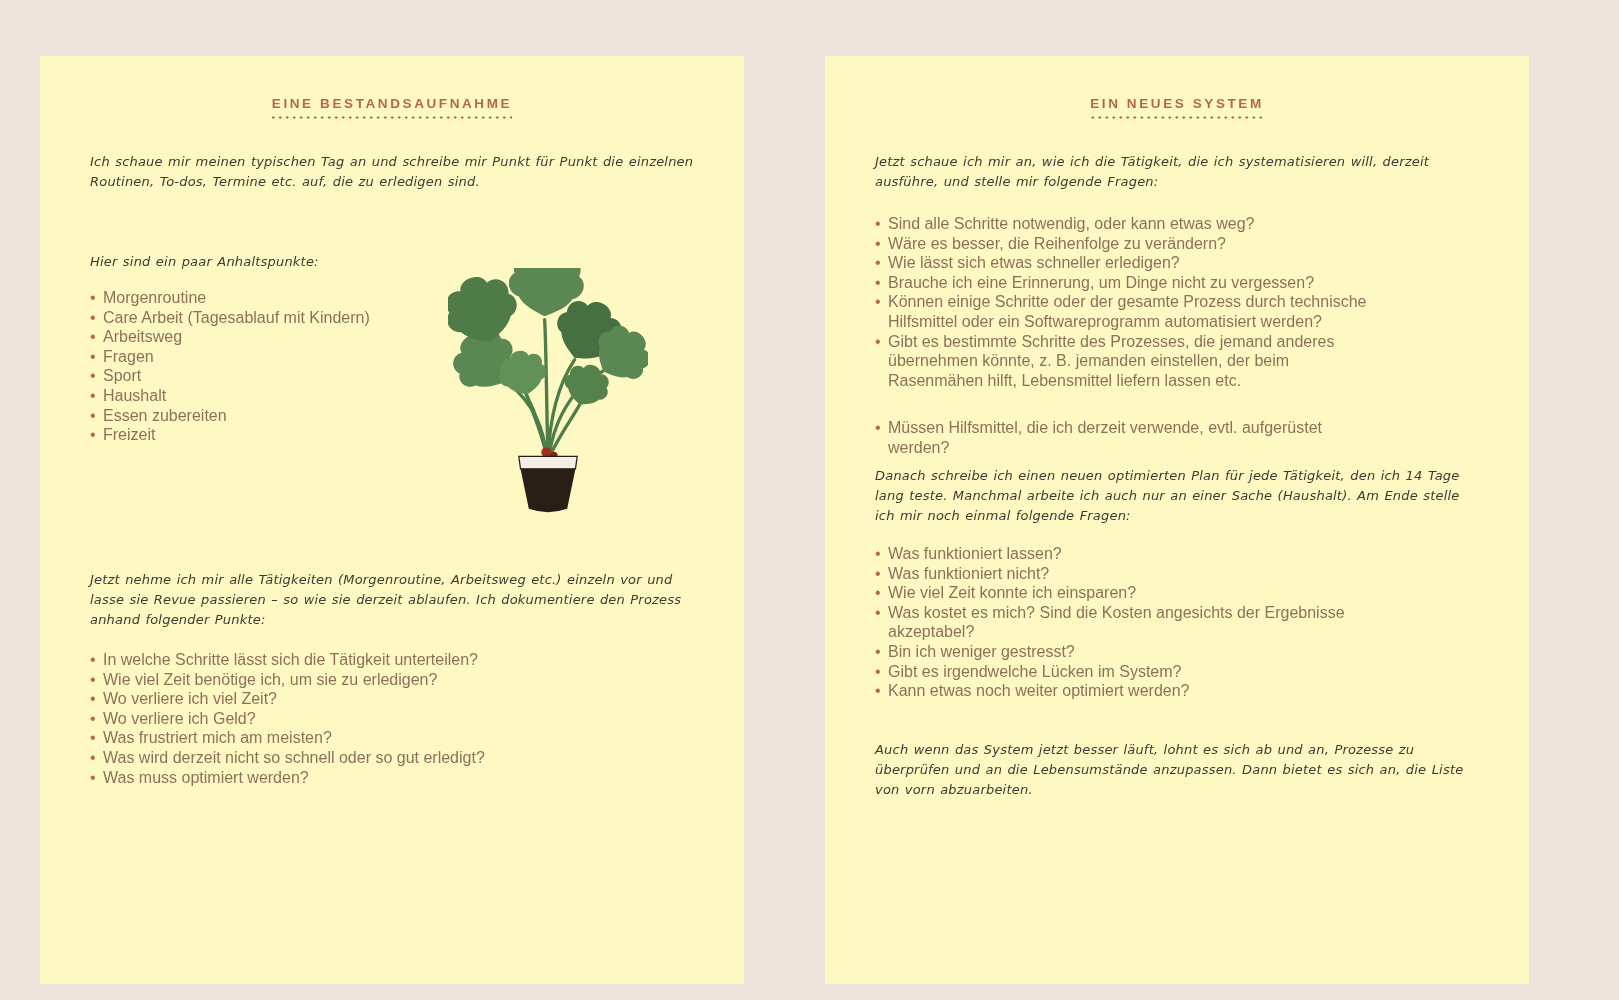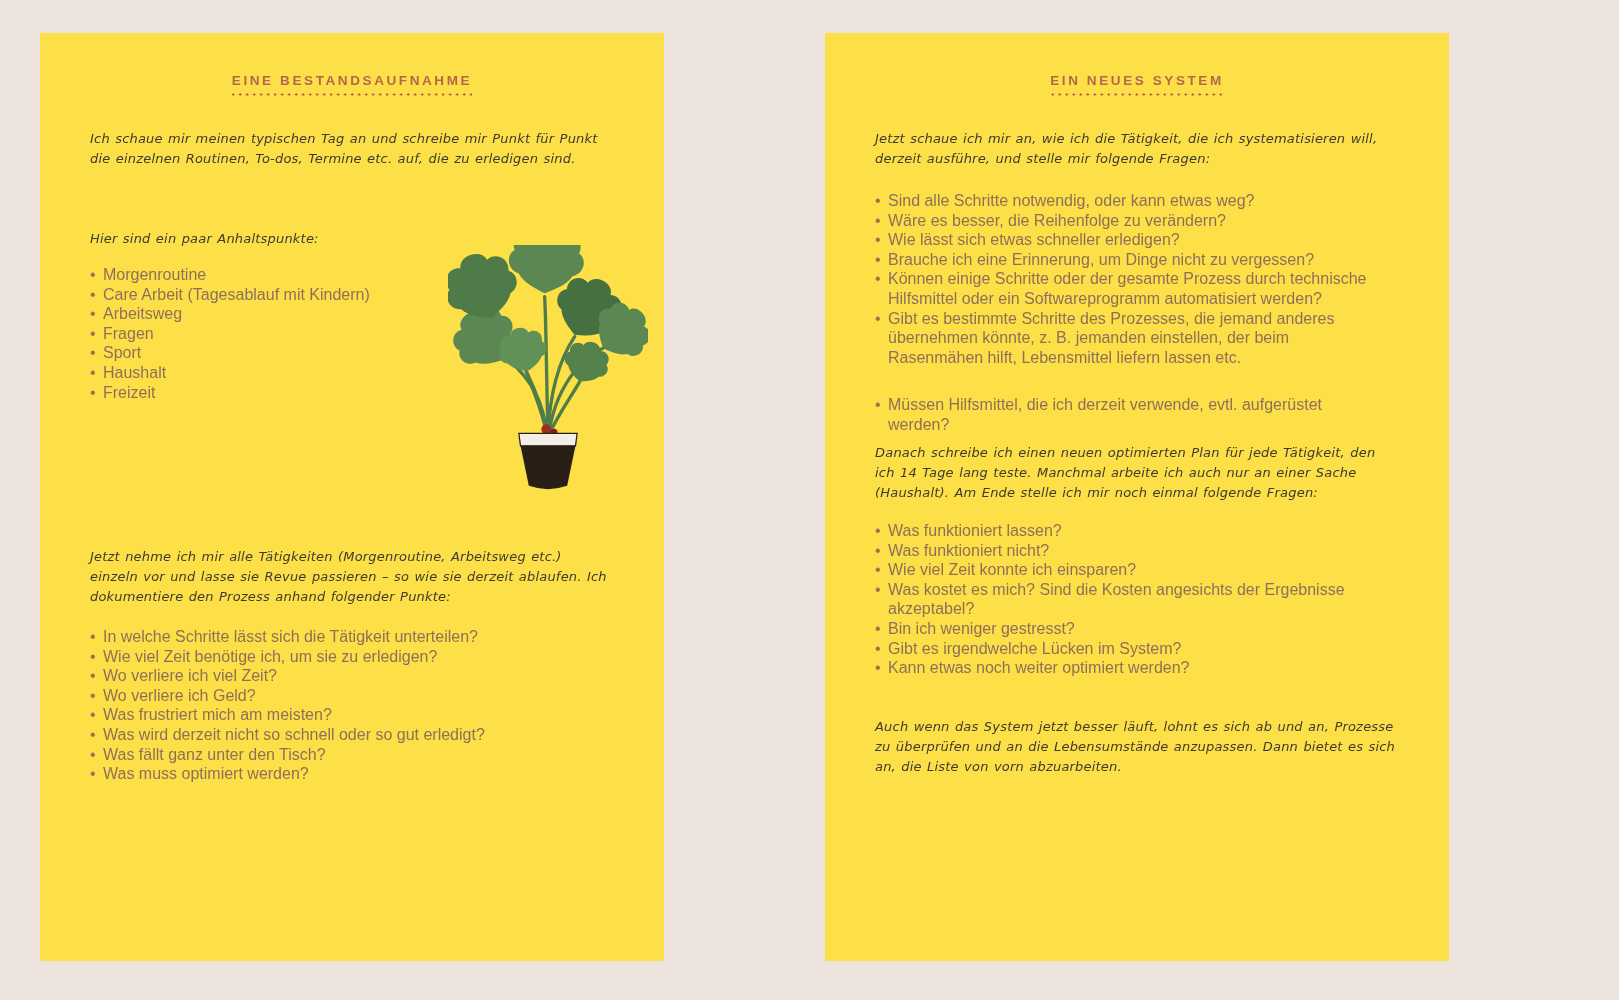--- a/index.html
+++ b/index.html
@@ -5,24 +5,24 @@
   * { margin:0; padding:0; box-sizing:border-box; }
   html, body { width:1619px; height:1000px; }
   body {
     background:#ece4dd;
     font-family:"Liberation Sans", sans-serif;
     overflow:hidden;
   }
   .spread { position:relative; width:1619px; height:1000px; }
   .page {
     position:absolute;
-    top:33px;
-    width:624px;
+    top:56px;
+    width:704px;
     height:928px;
-    background:#fde047;
+    background:#fef9c3;
   }
   .page-left  { left:40px; }
   .page-right { left:825px; }
 
   .block { position:absolute; left:50px; right:50px; }
 
   .title-block { text-align:center; }
   .title-wrap { display:inline-block; }
   .page-title {
     font-size:13.5px;
@@ -101,20 +101,21 @@
     <p class="block hand lp-hint">Hier sind ein paar Anhaltspunkte:</p>
 
     <ul class="block list lp-list1">
 
     <li class="list-item">Morgenroutine</li>
         <li class="list-item">Care Arbeit (Tagesablauf mit Kindern)</li>
         <li class="list-item">Arbeitsweg</li>
         <li class="list-item">Fragen</li>
         <li class="list-item">Sport</li>
         <li class="list-item">Haushalt</li>
+        <li class="list-item">Essen zubereiten</li>
         <li class="list-item">Freizeit</li>
       </ul>
 
     <div class="lp-plant">
       <svg width="200" height="250" viewBox="0 0 240 300" aria-hidden="true">
         <defs>
           <path id="leaf" d="M0,0 C-8,-4 -20,-8 -26,-18 C-36,-20 -40,-34 -31,-40 C-36,-52 -24,-62 -14,-57 C-12,-70 12,-70 14,-57 C24,-62 36,-52 31,-40 C40,-34 36,-20 26,-18 C20,-8 8,-4 0,0 Z"></path>
         </defs>
 
         <g fill="none" stroke="#4e7d49" stroke-width="4" stroke-linecap="round">
@@ -148,21 +149,20 @@
     <p class="block hand lp-mid">Jetzt nehme ich mir alle Tätigkeiten (Morgenroutine, Arbeitsweg etc.) einzeln vor und lasse sie Revue passieren – so wie sie derzeit ablaufen. Ich dokumentiere den Prozess anhand folgender Punkte:</p>
 
     <ul class="block list lp-list2">
 
     <li class="list-item">In welche Schritte lässt sich die Tätigkeit unterteilen?</li>
         <li class="list-item">Wie viel Zeit benötige ich, um sie zu erledigen?</li>
         <li class="list-item">Wo verliere ich viel Zeit?</li>
         <li class="list-item">Wo verliere ich Geld?</li>
         <li class="list-item">Was frustriert mich am meisten?</li>
         <li class="list-item">Was wird derzeit nicht so schnell oder so gut erledigt?</li>
-        <li class="list-item">Was fällt ganz unter den Tisch?</li>
         <li class="list-item">Was muss optimiert werden?</li>
       </ul>
 
   </div>
 
   <div class="page page-right">
 
     <div class="block title-block rp-title">
       <div class="title-wrap">
         <div class="page-title">EIN NEUES SYSTEM</div>

